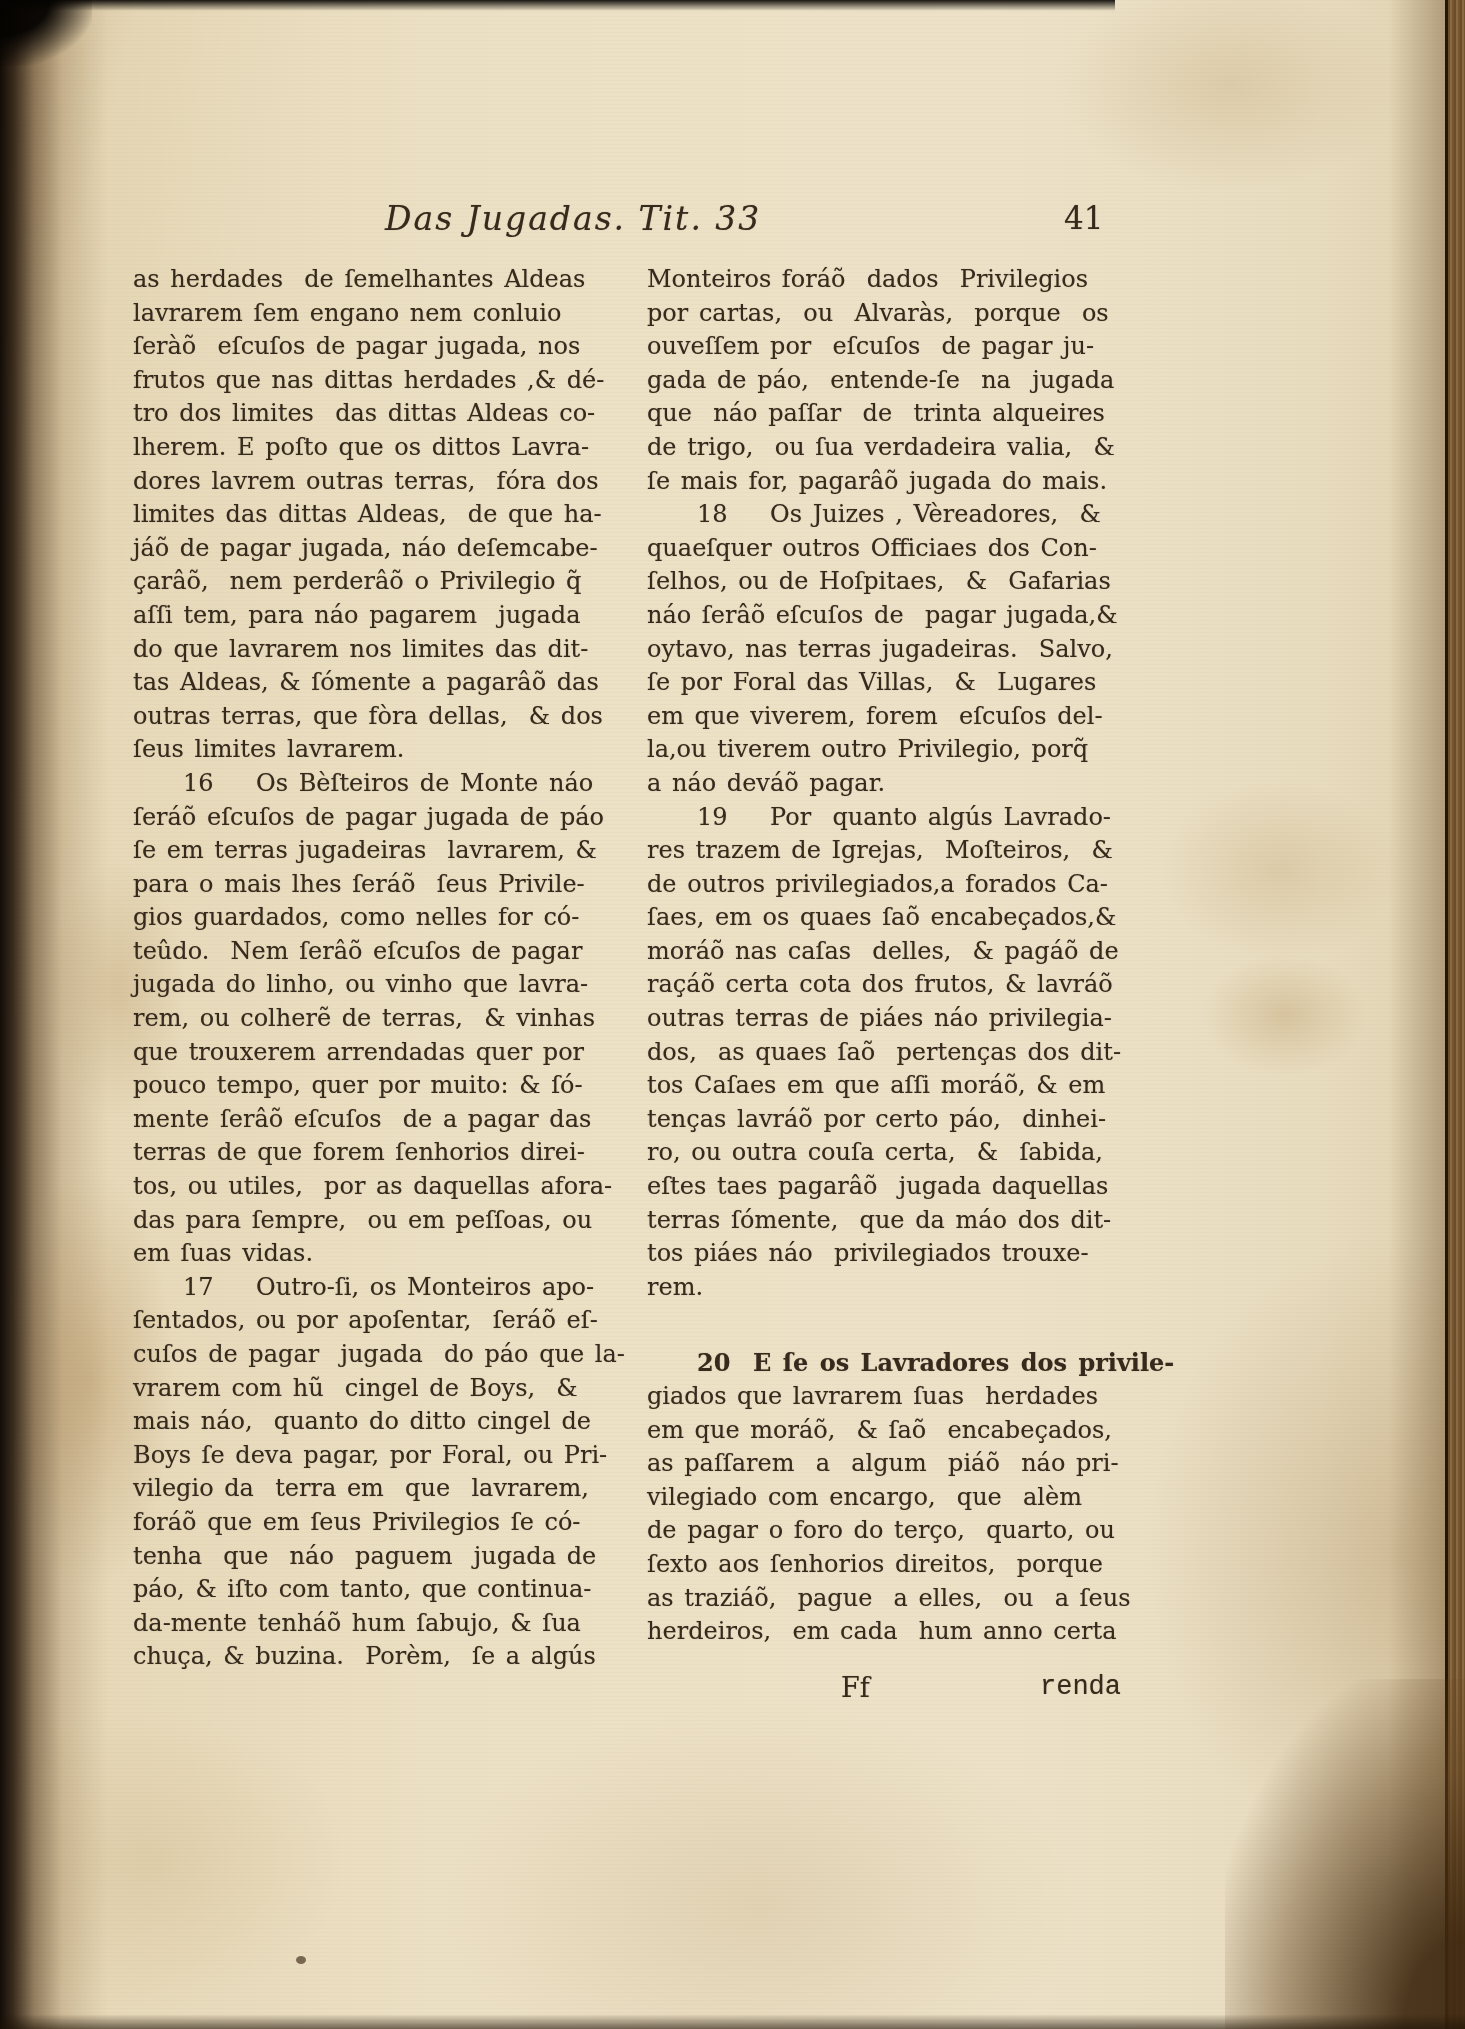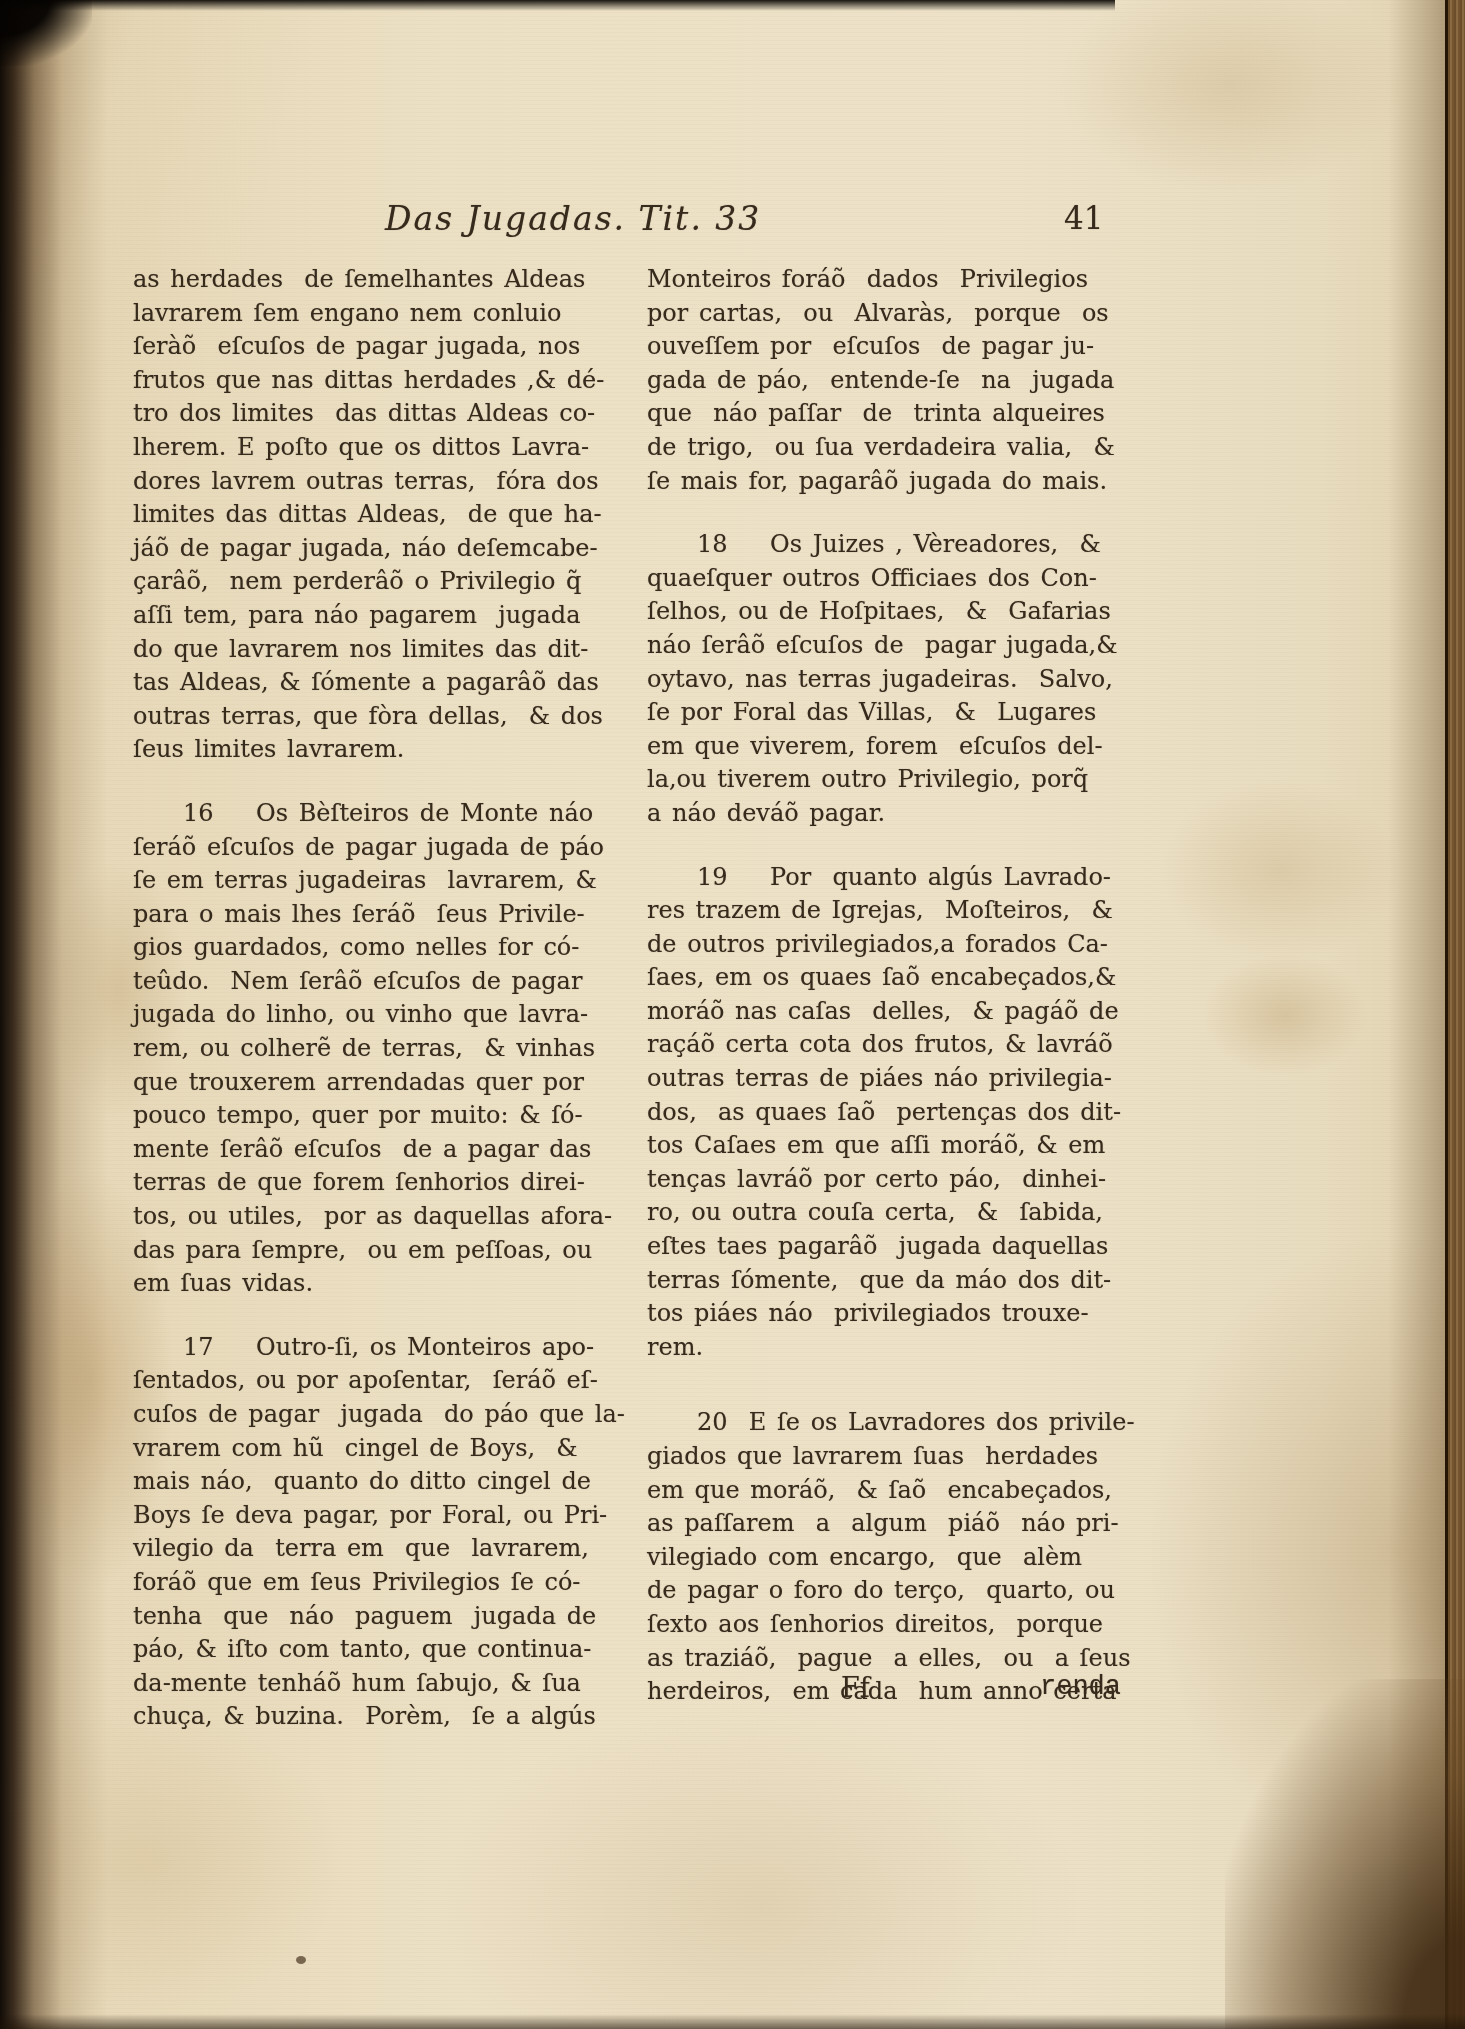--- a/index.html
+++ b/index.html
@@ -44,22 +44,22 @@
   .running-head{position:absolute;left:385px;top:199px;width:430px;
     font-style:italic;font-size:33px;letter-spacing:2px;white-space:nowrap;
     text-shadow:0 0 1px rgba(54,42,28,.4);}
   .folio{position:absolute;left:1064px;top:200px;font-size:31px;
     text-shadow:0 0 1px rgba(54,42,28,.4);}
   .col{position:absolute;top:263px;font-size:24px;word-spacing:3px;
     text-shadow:0 0 1px rgba(54,42,28,.35);}
   .col-left{left:133px;width:505px;}
   .col-right{left:647px;width:550px;}
   .line{white-space:pre;height:33.6px;line-height:33.6px;}
-  .line.indent{padding-left:50px;margin-top:30px;}
-  .line.gap{margin-top:42px;}
+  .line.indent{padding-left:50px;}
+  .line.gap{margin-top:42px;font-weight:bold;}
   .sig-line{position:absolute;top:1672px;font-size:27px;
     text-shadow:0 0 1px rgba(54,42,28,.4);}
   .sig{left:841px;}
   .catchword{left:1040px;font-family:Liberation Mono, monospace;}
 </style>
 </head>
 <body>
 
 <div class="scan">
 

